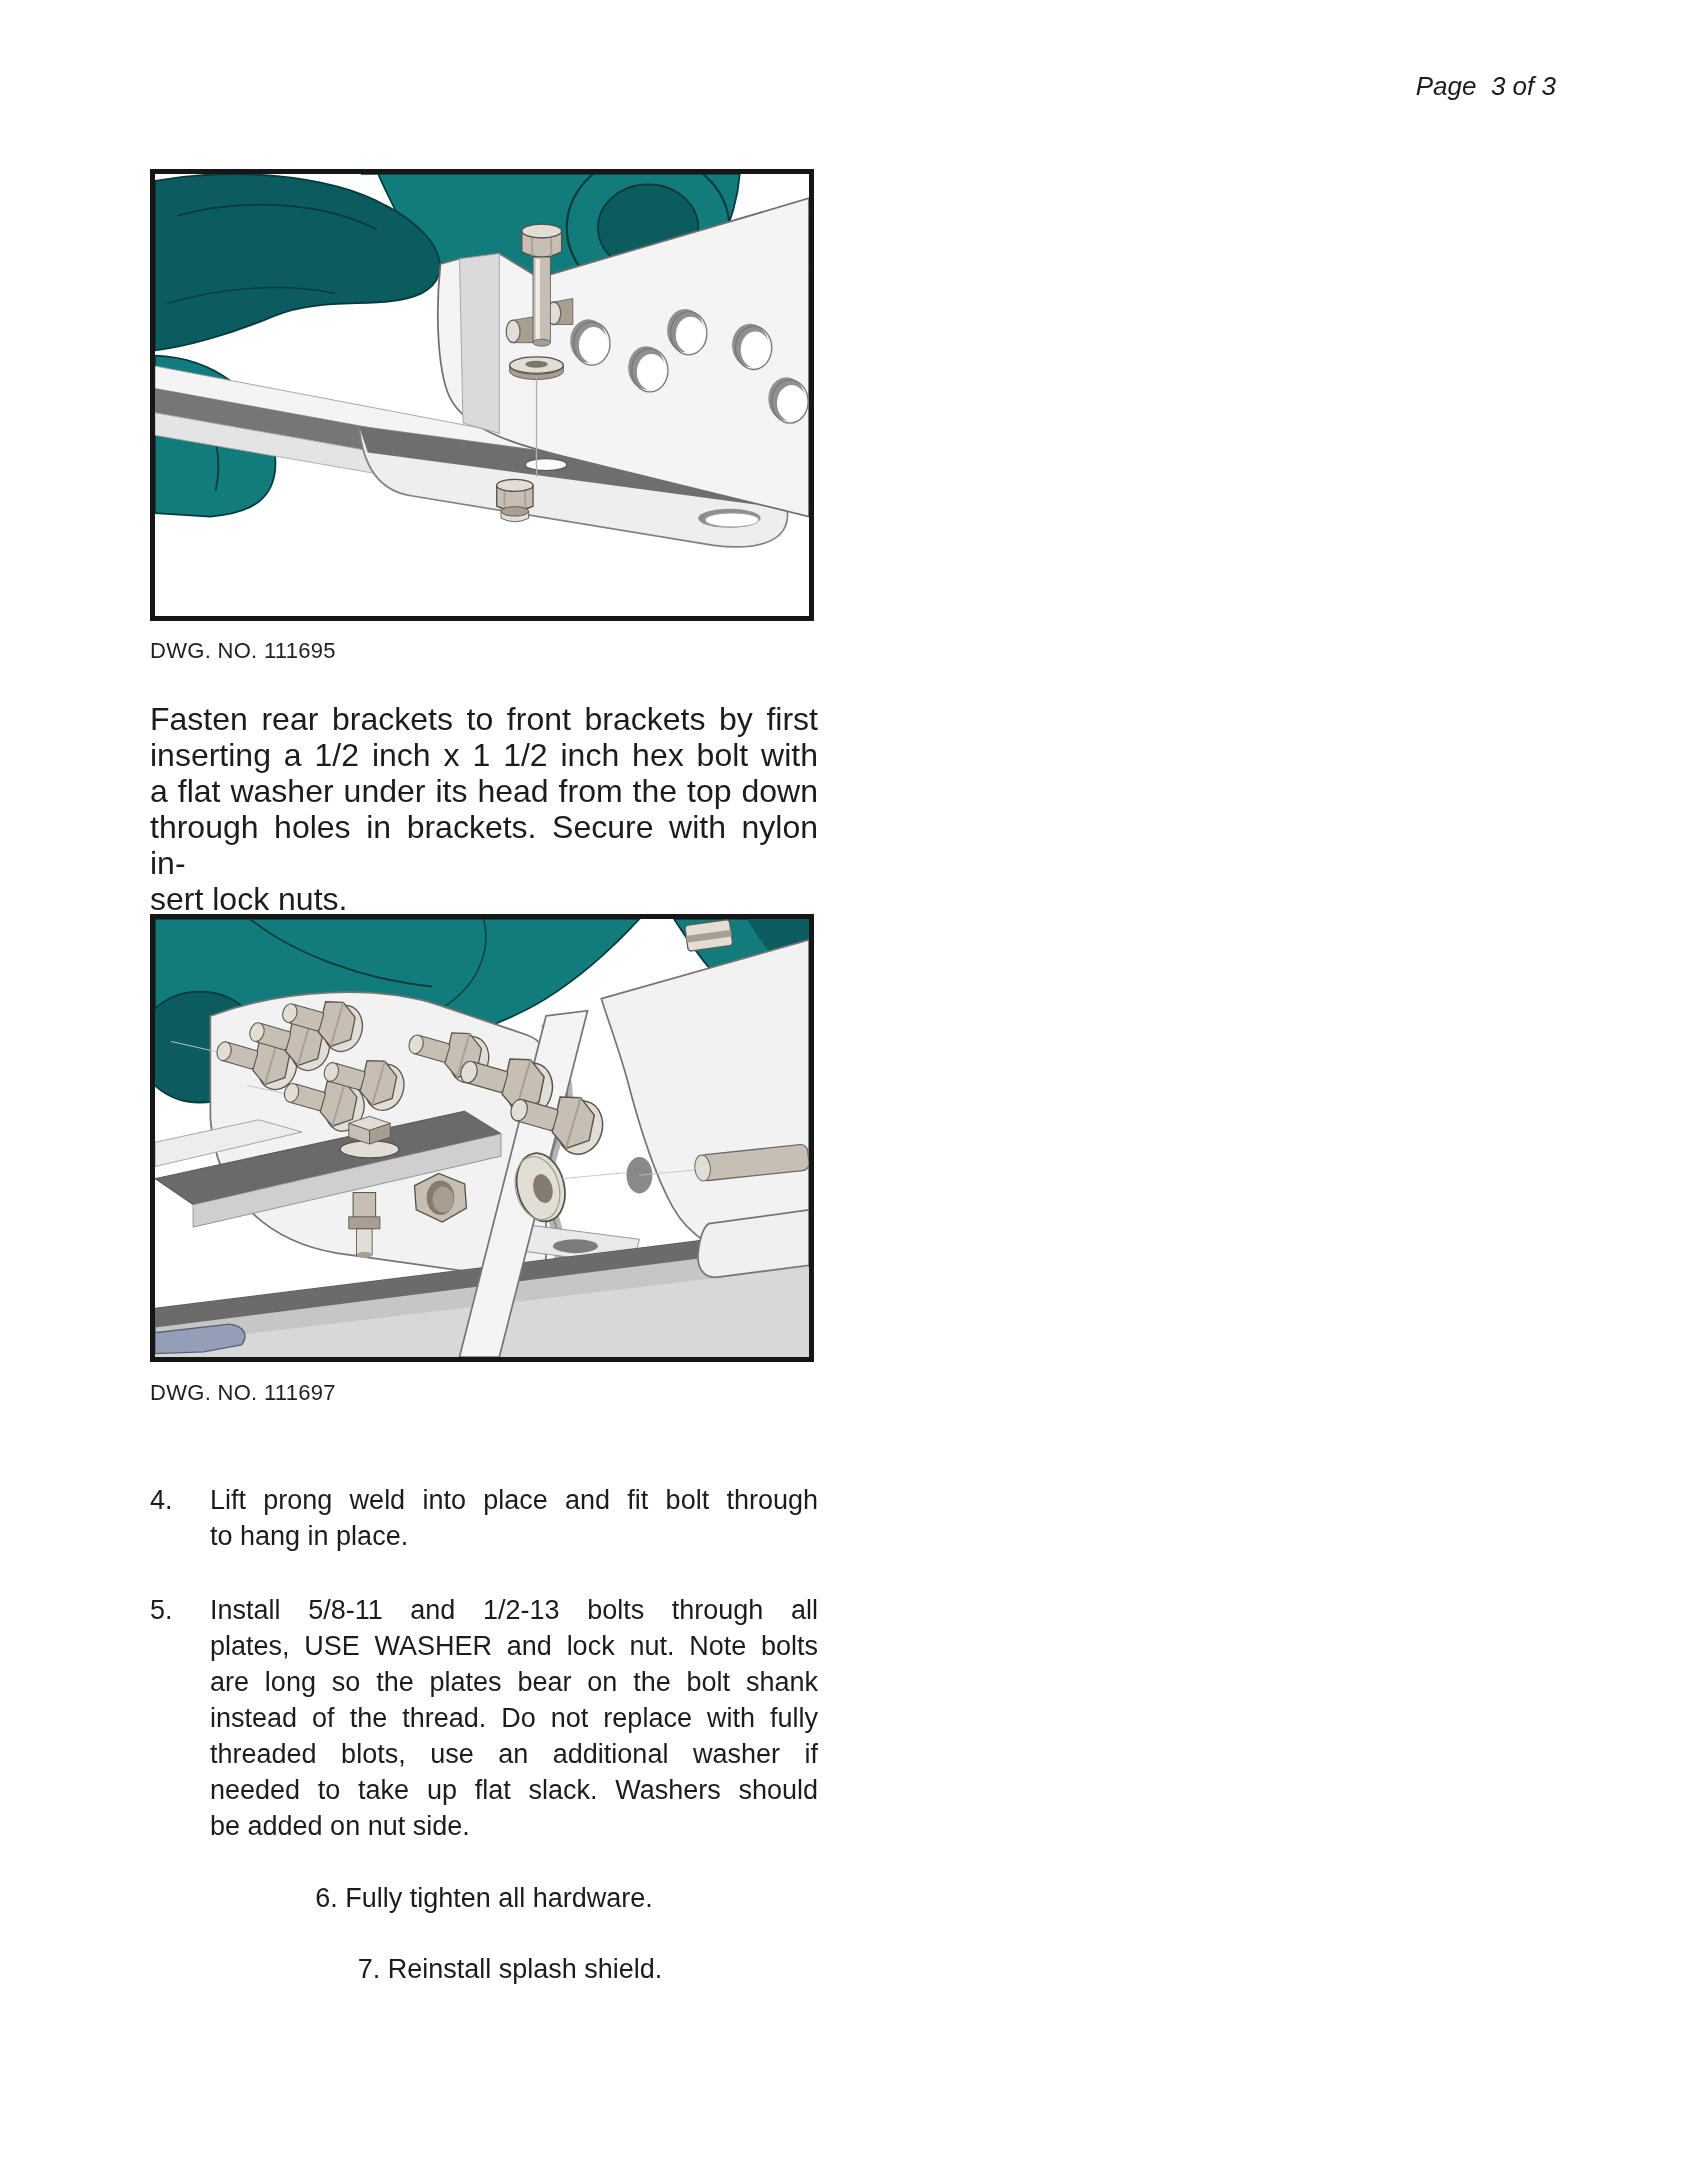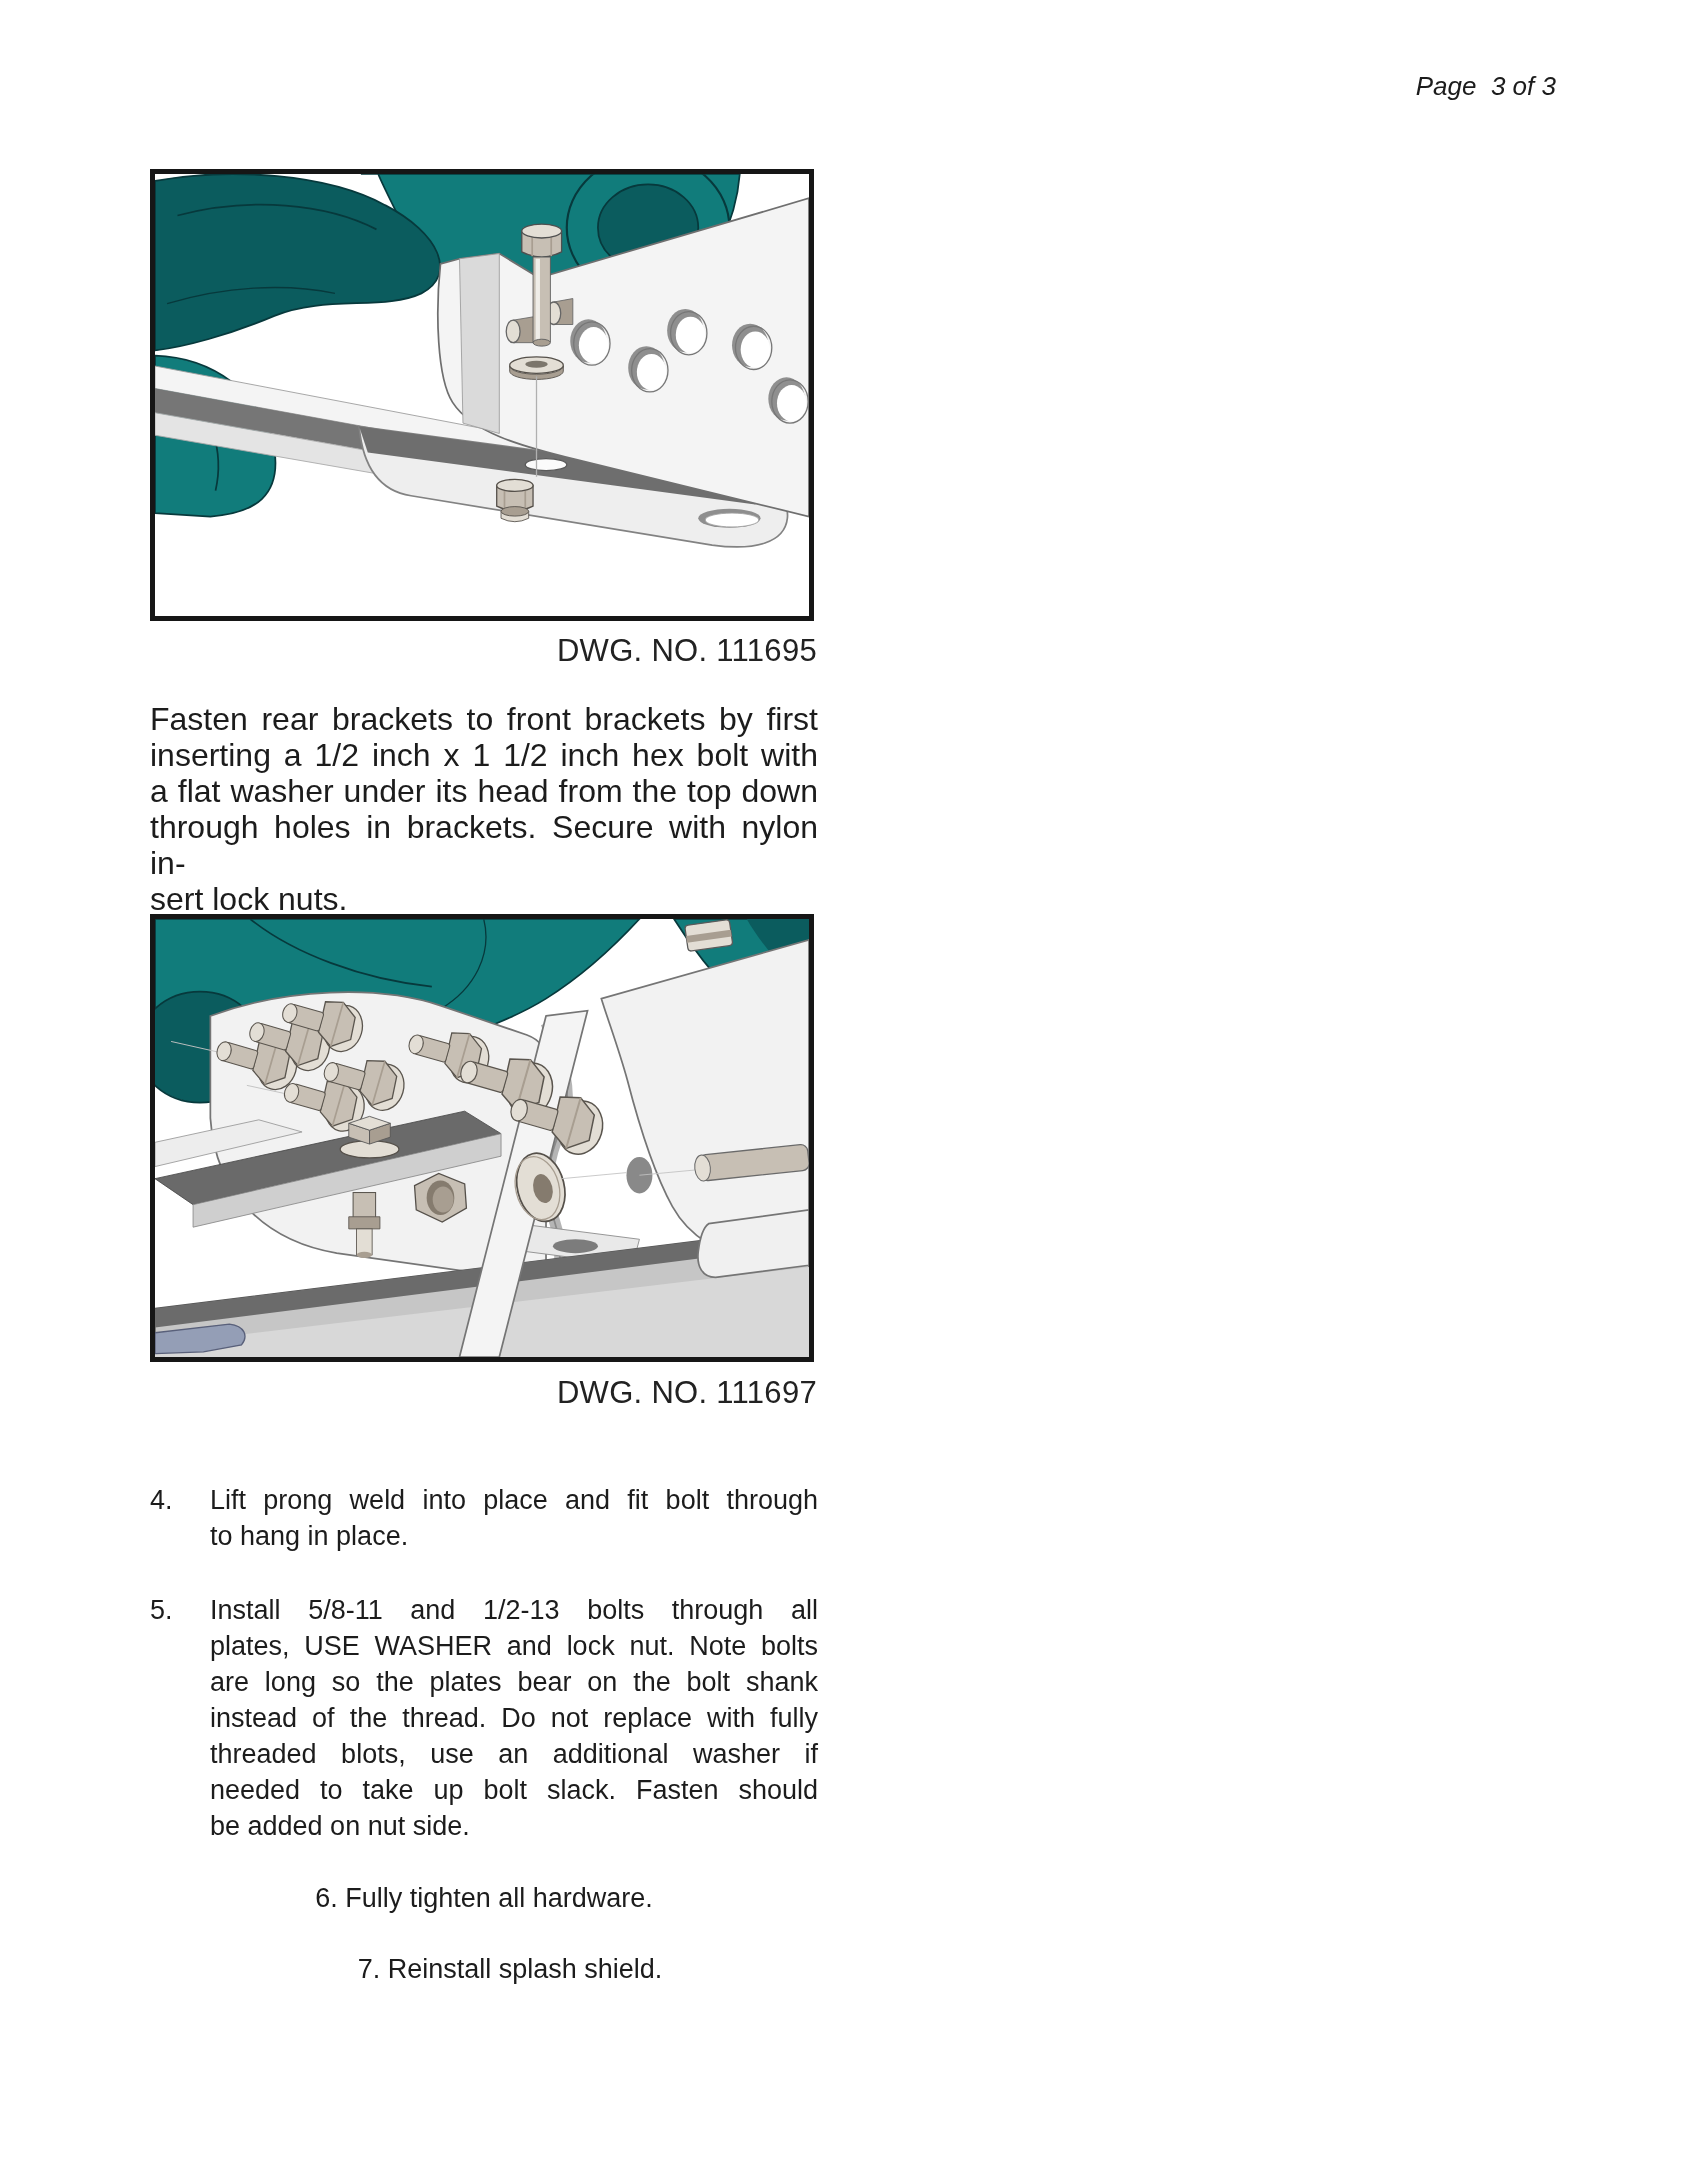--- a/index.html
+++ b/index.html
@@ -13,22 +13,22 @@
     white-space:pre; color:#1c1c1c;
   }
   .figure-box {
     position:absolute; left:150px; width:664px; box-sizing:border-box;
     border:5.2px solid #161616; background:#ffffff;
   }
   .figure-box svg { display:block; width:100%; height:100%; }
   #figure1 { top:169px; height:452px; }
   #figure2 { top:914px; height:448px; }
   .figure-caption {
-    position:absolute; left:150px; width:667px; text-align:right;
-    font-size:31px; line-height:31px; letter-spacing:0.3px; color:#222222;
+    position:absolute; left:150px; width:667px; text-align:left;
+    font-size:22px; line-height:31px; letter-spacing:0.3px; color:#222222;
   }
   #caption1 { top:635px; }
   #caption2 { top:1377px; }
   .para {
     position:absolute; left:150px; top:701px; width:668px;
     font-size:32px; line-height:36px;
   }
   .jline { text-align:justify; text-align-last:justify; }
   .jlast { text-align:left; text-align-last:left; }
   .step { position:absolute; left:150px; width:668px; display:flex; }
@@ -291,21 +291,21 @@
   </div>
 
   <div class="step" id="step5">
     <div class="step-num">5.</div>
     <div class="step-body">
       <div class="jline">Install 5/8-11 and 1/2-13 bolts through all</div>
       <div class="jline">plates, USE WASHER and lock nut. Note bolts</div>
       <div class="jline">are long so the plates bear on the bolt shank</div>
       <div class="jline">instead of the thread. Do not replace with fully</div>
       <div class="jline">threaded blots, use an additional washer if</div>
-      <div class="jline">needed to take up bolt slack. Fasten should</div>
+      <div class="jline">needed to take up flat slack. Washers should</div>
       <div class="jlast">be added on nut side.</div>
     </div>
   </div>
 
   <div class="plain-step" id="step6">6. Fully tighten all hardware.</div>
   <div class="plain-step" id="step7">7. Reinstall splash shield.</div>
 
 </div>
 
 

